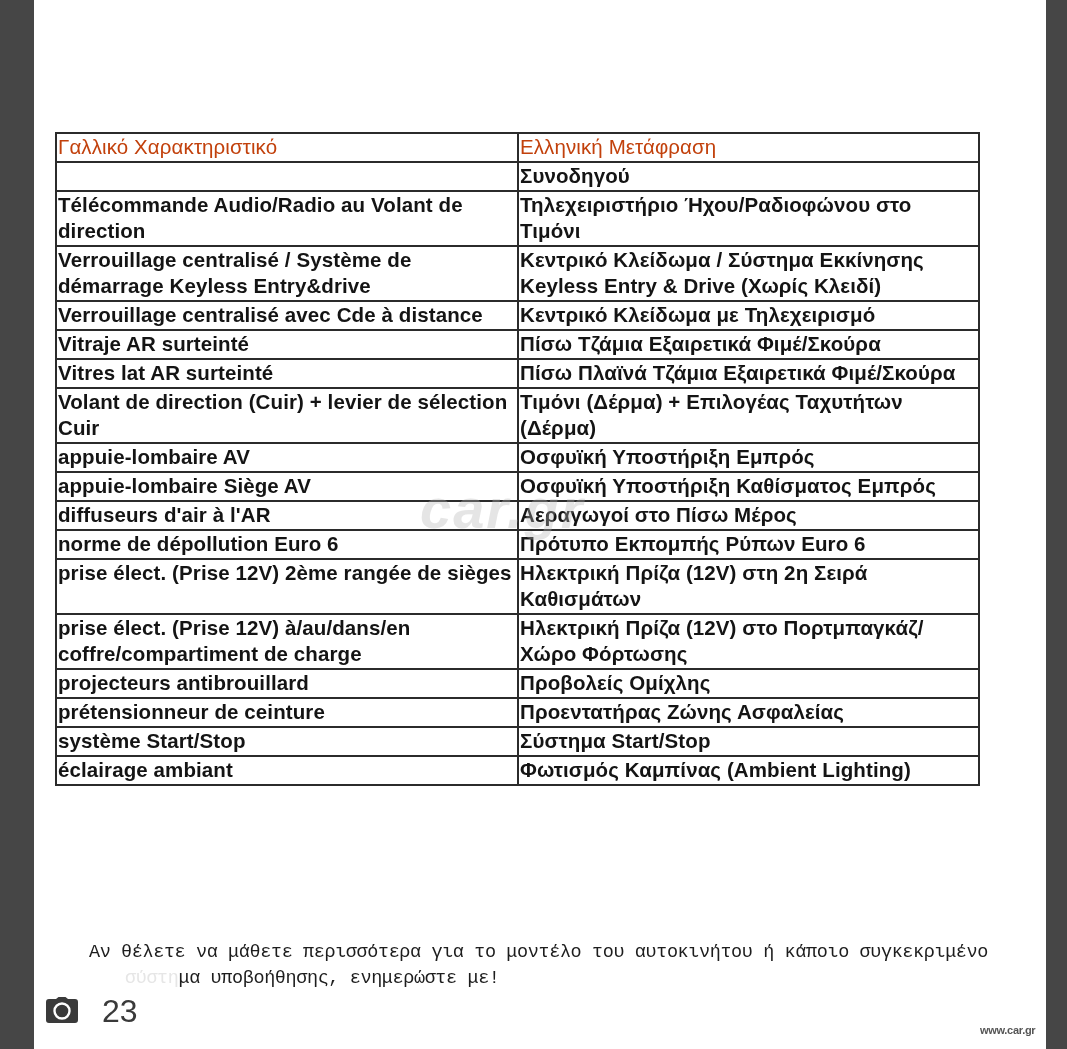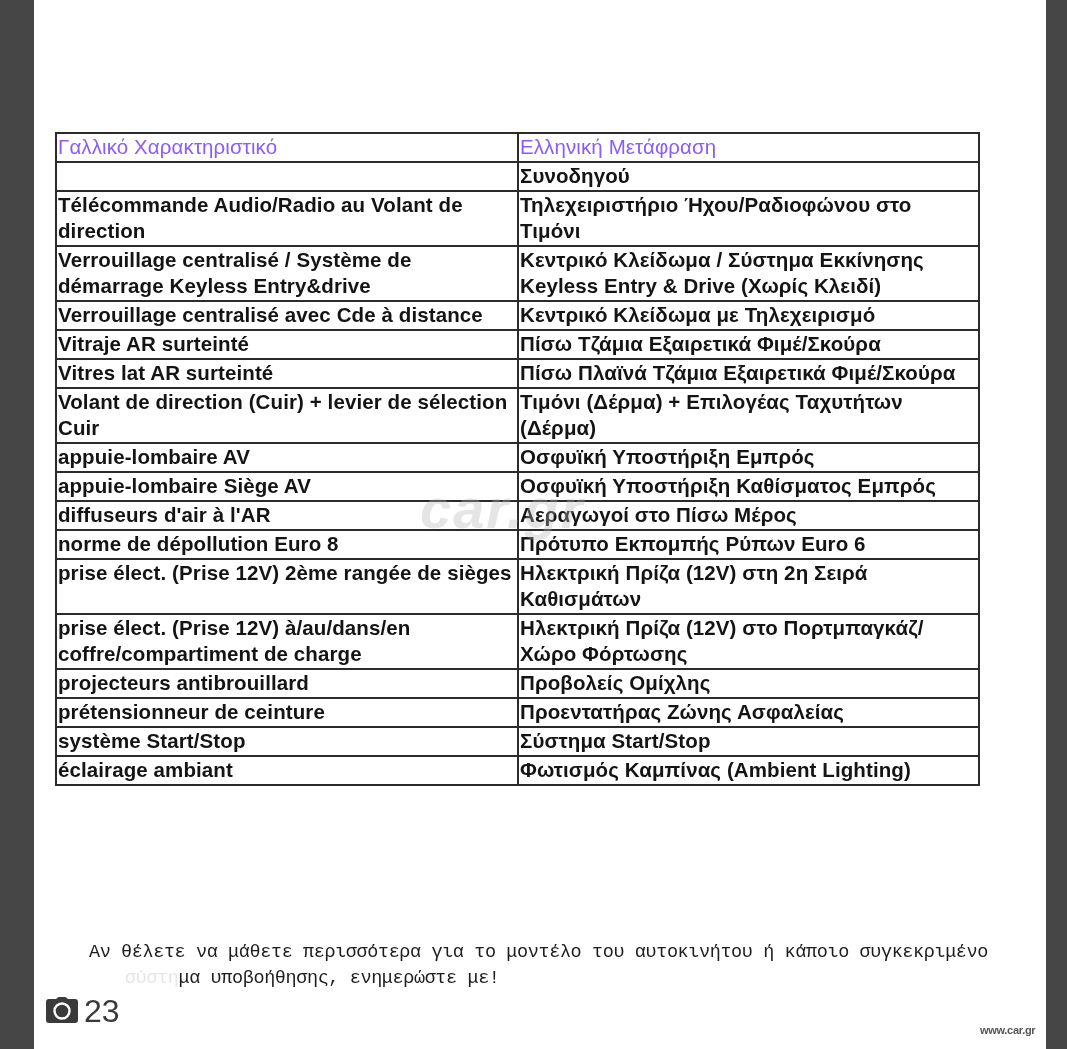--- a/index.html
+++ b/index.html
@@ -16,34 +16,34 @@
     table.feat {
       position: absolute; left: 55px; top: 132px;
       width: 925px; border-collapse: collapse;
       font-size: 20.5px; line-height: 26px;
     }
     table.feat td {
       border: 2px solid #2b2b2b; padding: 0 2px 1px 1px; vertical-align: top;
       font-weight: bold; color: #141414; letter-spacing: 0.1px;
     }
     table.feat td.c1 { width: 457px; }
-    table.feat tr.hdr td { font-weight: normal; color: #8b5cf6; }
+    table.feat tr.hdr td { font-weight: normal; color: #c2410c; }
     .footer-note {
       position: absolute; left: 89px; top: 940px; width: 900px;
       font-family: Liberation Mono, monospace; font-size: 18.5px; line-height: 26px; color: #1d1d1d;
       letter-spacing: -0.4px;
     }
     .footer-note .faded { color: #e6e6e6; margin-left: 36px; }
     .watermark {
       position: absolute; left: 420px; top: 476px; width: 230px; height: 70px;
       color: rgba(180,180,180,0.35); font-size: 56px; font-style: italic; font-weight: bold;
       pointer-events: none; letter-spacing: 2px;
     }
     .photo-count {
-      position: absolute; left: 46px; top: 993px; display: flex; align-items: center; gap: 6px;
+      position: absolute; left: 46px; top: 993px; display: flex; align-items: center; gap: 24px;
     }
     .photo-count .num { font-size: 32px; color: #3a3a3a; font-family: "Liberation Sans", sans-serif; }
     .site-mark {
       position: absolute; left: 958px; top: 1024px; font-size: 11px; font-weight: bold; color: #555;
       letter-spacing: -0.3px; margin-left: 22px;
     }
   </style>
 </head>
 <body>
 
@@ -92,21 +92,21 @@
       </tr>
       <tr>
         <td class="c1">appuie-lombaire Siège AV</td>
         <td>Οσφυϊκή Υποστήριξη Καθίσματος Εμπρός</td>
       </tr>
       <tr>
         <td class="c1">diffuseurs d'air à l'AR</td>
         <td>Αεραγωγοί στο Πίσω Μέρος</td>
       </tr>
       <tr>
-        <td class="c1">norme de dépollution Euro 8</td>
+        <td class="c1">norme de dépollution Euro 6</td>
         <td>Πρότυπο Εκπομπής Ρύπων Euro 6</td>
       </tr>
       <tr>
         <td class="c1">prise élect. (Prise 12V) 2ème rangée de sièges</td>
         <td>Ηλεκτρική Πρίζα (12V) στη 2η Σειρά Καθισμάτων</td>
       </tr>
       <tr>
         <td class="c1">prise élect. (Prise 12V) à/au/dans/en coffre/compartiment de charge</td>
         <td>Ηλεκτρική Πρίζα (12V) στο Πορτμπαγκάζ/Χώρο Φόρτωσης</td>
       </tr>

